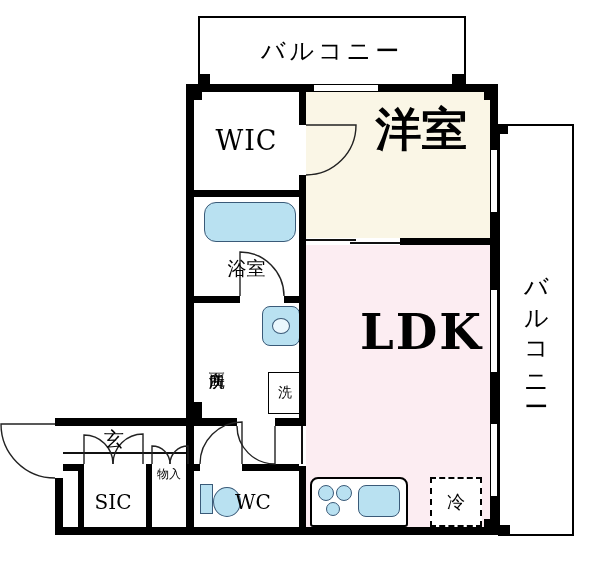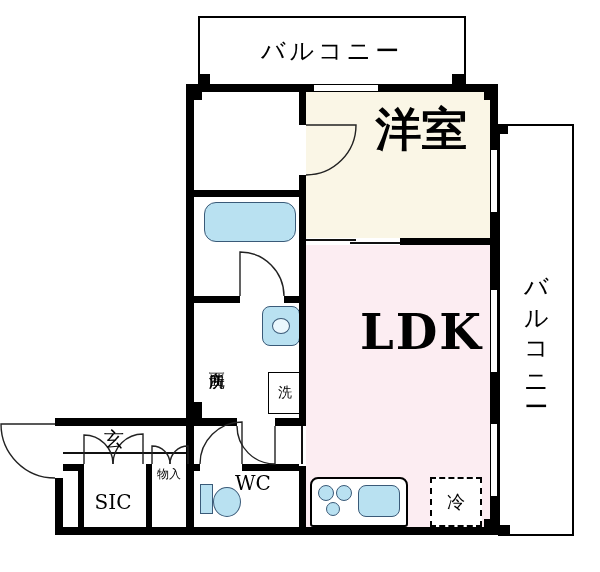--- a/index.html
+++ b/index.html
@@ -107,21 +107,23 @@
       <path d="M 143 464 L 143 434 A 30 30 0 0 0 113 464"></path>
       <path d="M 152 464 L 152 446 A 18 18 0 0 1 170 464"></path>
       <path d="M 188 464 L 188 446 A 18 18 0 0 0 170 464"></path>
       <path d="M 242 464 L 242 422 A 42 42 0 0 0 200 464"></path>
       <path d="M 275 426 L 275 464 A 38 38 0 0 1 237 426"></path>
       <path d="M 240 296 L 240 252 A 44 44 0 0 1 284 296"></path>
       <path d="M 306 125 L 356 125 A 50 50 0 0 1 306 175"></path>
     </g>
   </svg>
 
+  <div class="label" style="left:194px;top:92px;width:105px;height:98px;font-size:27px;letter-spacing:1px;">WIC</div>
   <div class="label big" style="left:306px;top:98px;width:184px;height:62px;font-size:46px;">洋室</div>
   <div class="label big" style="left:306px;top:300px;width:184px;height:64px;font-size:48px;letter-spacing:2px;">LDK</div>
+  <div class="label" style="left:194px;top:248px;width:105px;height:40px;font-size:19px;">浴室</div>
   <div class="label vtext" style="left:204px;top:306px;width:26px;height:108px;font-size:16px;">洗面所</div>
   <div class="label" style="left:92px;top:424px;width:44px;height:30px;font-size:20px;">玄</div>
   <div class="label" style="left:80px;top:484px;width:66px;height:36px;font-size:20px;">SIC</div>
   <div class="label" style="left:148px;top:466px;width:42px;height:18px;font-size:12px;">物入</div>
-  <div class="label" style="left:232px;top:469px;width:42px;height:28px;font-size:20px;">WC</div>
+  <div class="label" style="left:232px;top:488px;width:42px;height:28px;font-size:20px;">WC</div>
 
 </div>
 
 </body></html>

